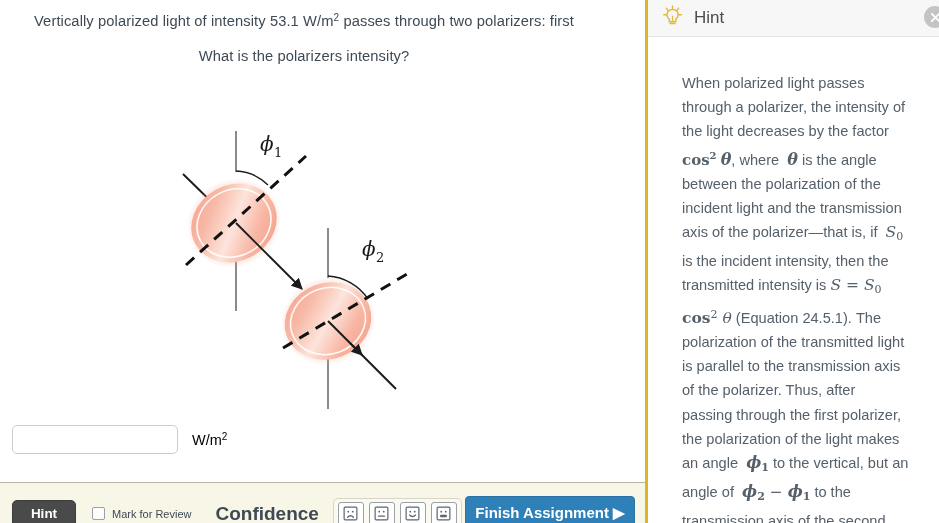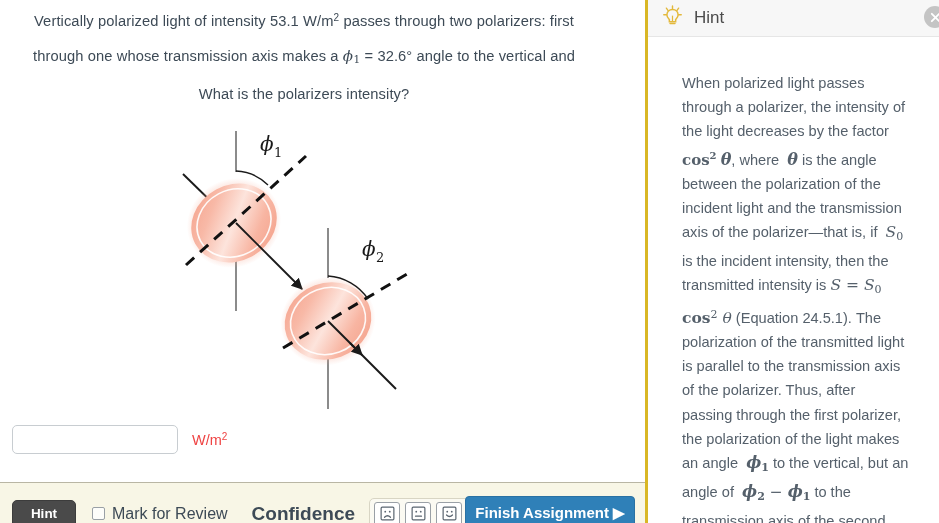--- a/index.html
+++ b/index.html
@@ -73,21 +73,21 @@
     background: #fff;
     outline: none;
     font-size: 14px;
     color: #333;
     padding: 0 8px;
     font-family: "Liberation Sans", sans-serif;
   }
   #answer-unit {
     margin-left: 14px;
     font-size: 14.5px;
-    color: #ef4444;
+    color: #000000;
   }
 
   
   #bottom-bar {
     position: absolute;
     left: 0; bottom: 0;
     width: 645px; height: 41px;
     background: #f8f6e6;
     border-top: 1px solid #b9b6a4;
   }
@@ -119,21 +119,21 @@
   }
   #mark-review-box {
     width: 13px; height: 13px;
     border: 1px solid #9aa0a6;
     background: #fdfdfa;
     border-radius: 2px;
     cursor: pointer;
   }
   #mark-review-label {
     margin-left: 7px;
-    font-size: 16px;
+    font-size: 11px;
     color: #3d4a56;
     white-space: nowrap;
   }
   #confidence-label {
     margin-left: 24px; margin-top: 20px;
     font-size: 19px;
     font-weight: bold;
     color: #3d4a56;
     white-space: nowrap;
   }
@@ -240,21 +240,20 @@
 </head>
 <body>
 
 <div id="root">
 
   <div id="question-pane">
 
     <div id="question-text">
       <p><span>Vertically polarized light of intensity </span><span>53.1</span><span> W/m</span><sup class="u">2</sup><span> passes through two polarizers: first</span></p>
 
-      <p><span>through one whose transmission axis makes a </span><span class="mvar">ϕ</span><span class="msub">1</span><span> = 32.6° angle to the vertical and</span></p>
 
 
       <p>What is the polarizers intensity?</p>
     </div>
 
     <div id="diagram-wrap">
       <svg id="diagram-svg" viewBox="0 0 300 290">
         <defs>
           <linearGradient id="diskGrad1" x1="0" y1="0" x2="1" y2="1">
             <stop offset="0%" stop-color="#f49c85"></stop>

